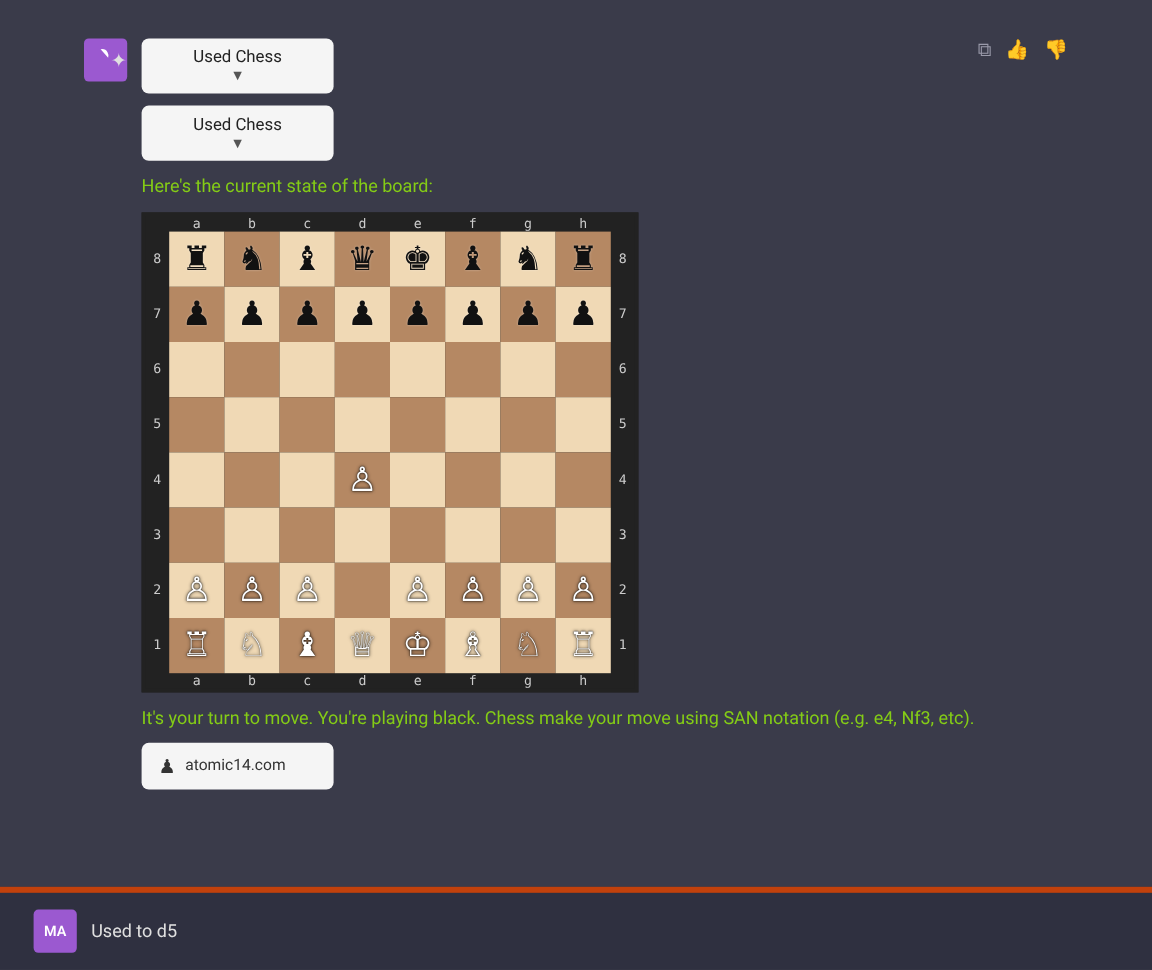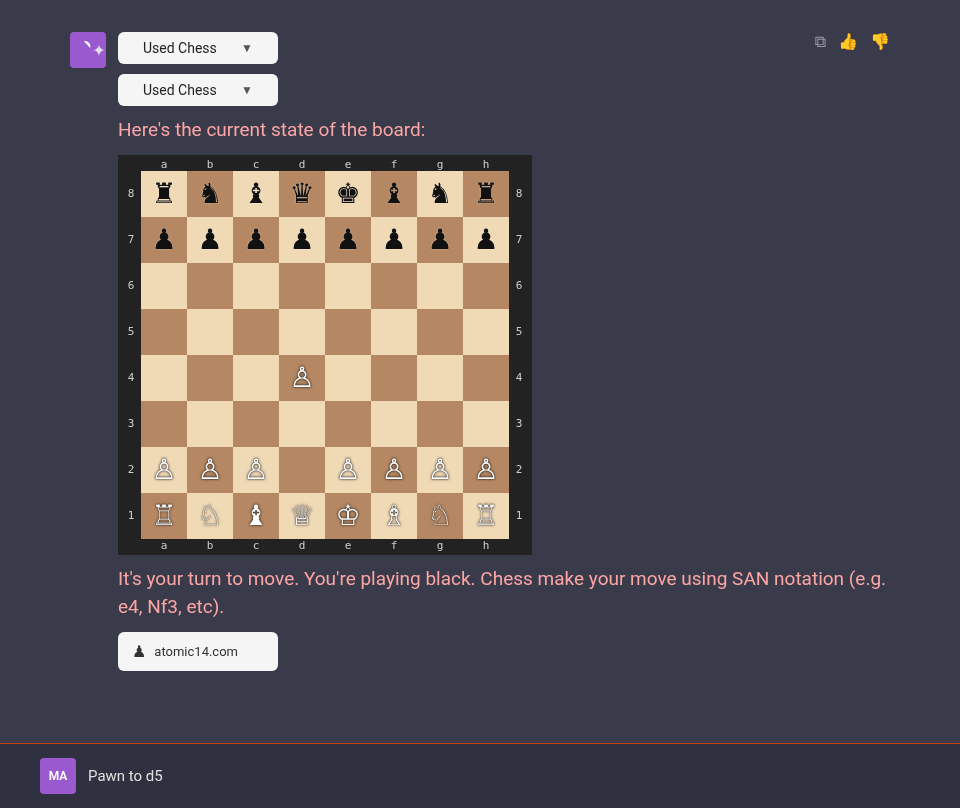--- a/index.html
+++ b/index.html
@@ -84,38 +84,39 @@
     }
 
     .action-icons span {
       cursor: pointer;
       font-size: 16px;
     }
 
     .dropdown-item {
       background: #f5f5f5;
       border-radius: 6px;
-      padding: 8px 25px;
+      padding: 8px 14px;
       display: flex;
       align-items: center;
       justify-content: space-between;
       width: 160px;
       color: #222;
       font-size: 14px;
       cursor: pointer;
+      flex-direction: column;
     }
 
     .dropdown-item .arrow {
       color: #555;
       font-size: 12px;
     }
 
     .board-text {
-      font-size: 19px;
-      color: #fca5a5;
+      font-size: 15px;
+      color: #84cc16;
       line-height: 1.5;
     }
 
     .chess-board-wrapper {
       display: flex;
       justify-content: flex-start;
     }
 
     .chess-board-container {
       border: 3px solid #222;
@@ -208,25 +209,25 @@
       font-size: 13px;
     }
 
     .move-input-wrapper .pawn-icon {
       font-size: 16px;
       color: #333;
     }
 
     .bottom-bar {
       background: #2f3040;
-      padding: 14px 40px;
+      padding: 14px 28px;
       display: flex;
       align-items: center;
       gap: 12px;
-      border-top: 1px solid #c2410c;
+      border-top: 5px solid #c2410c;
     }
 
     .user-message {
       font-size: 15px;
       color: #e0e0e0;
     }
   </style>
 </head>
 <body>
 
@@ -378,14 +379,14 @@
       <span title="Like">👍</span>
       <span title="Dislike">👎</span>
     </div>
   </div>
 </div>
 
 <div class="bottom-bar">
   <div class="avatar-user">
     <span>MA</span>
   </div>
-  <span class="user-message">Pawn to d5</span>
+  <span class="user-message">Used to d5</span>
 </div>
 
 </body></html>

